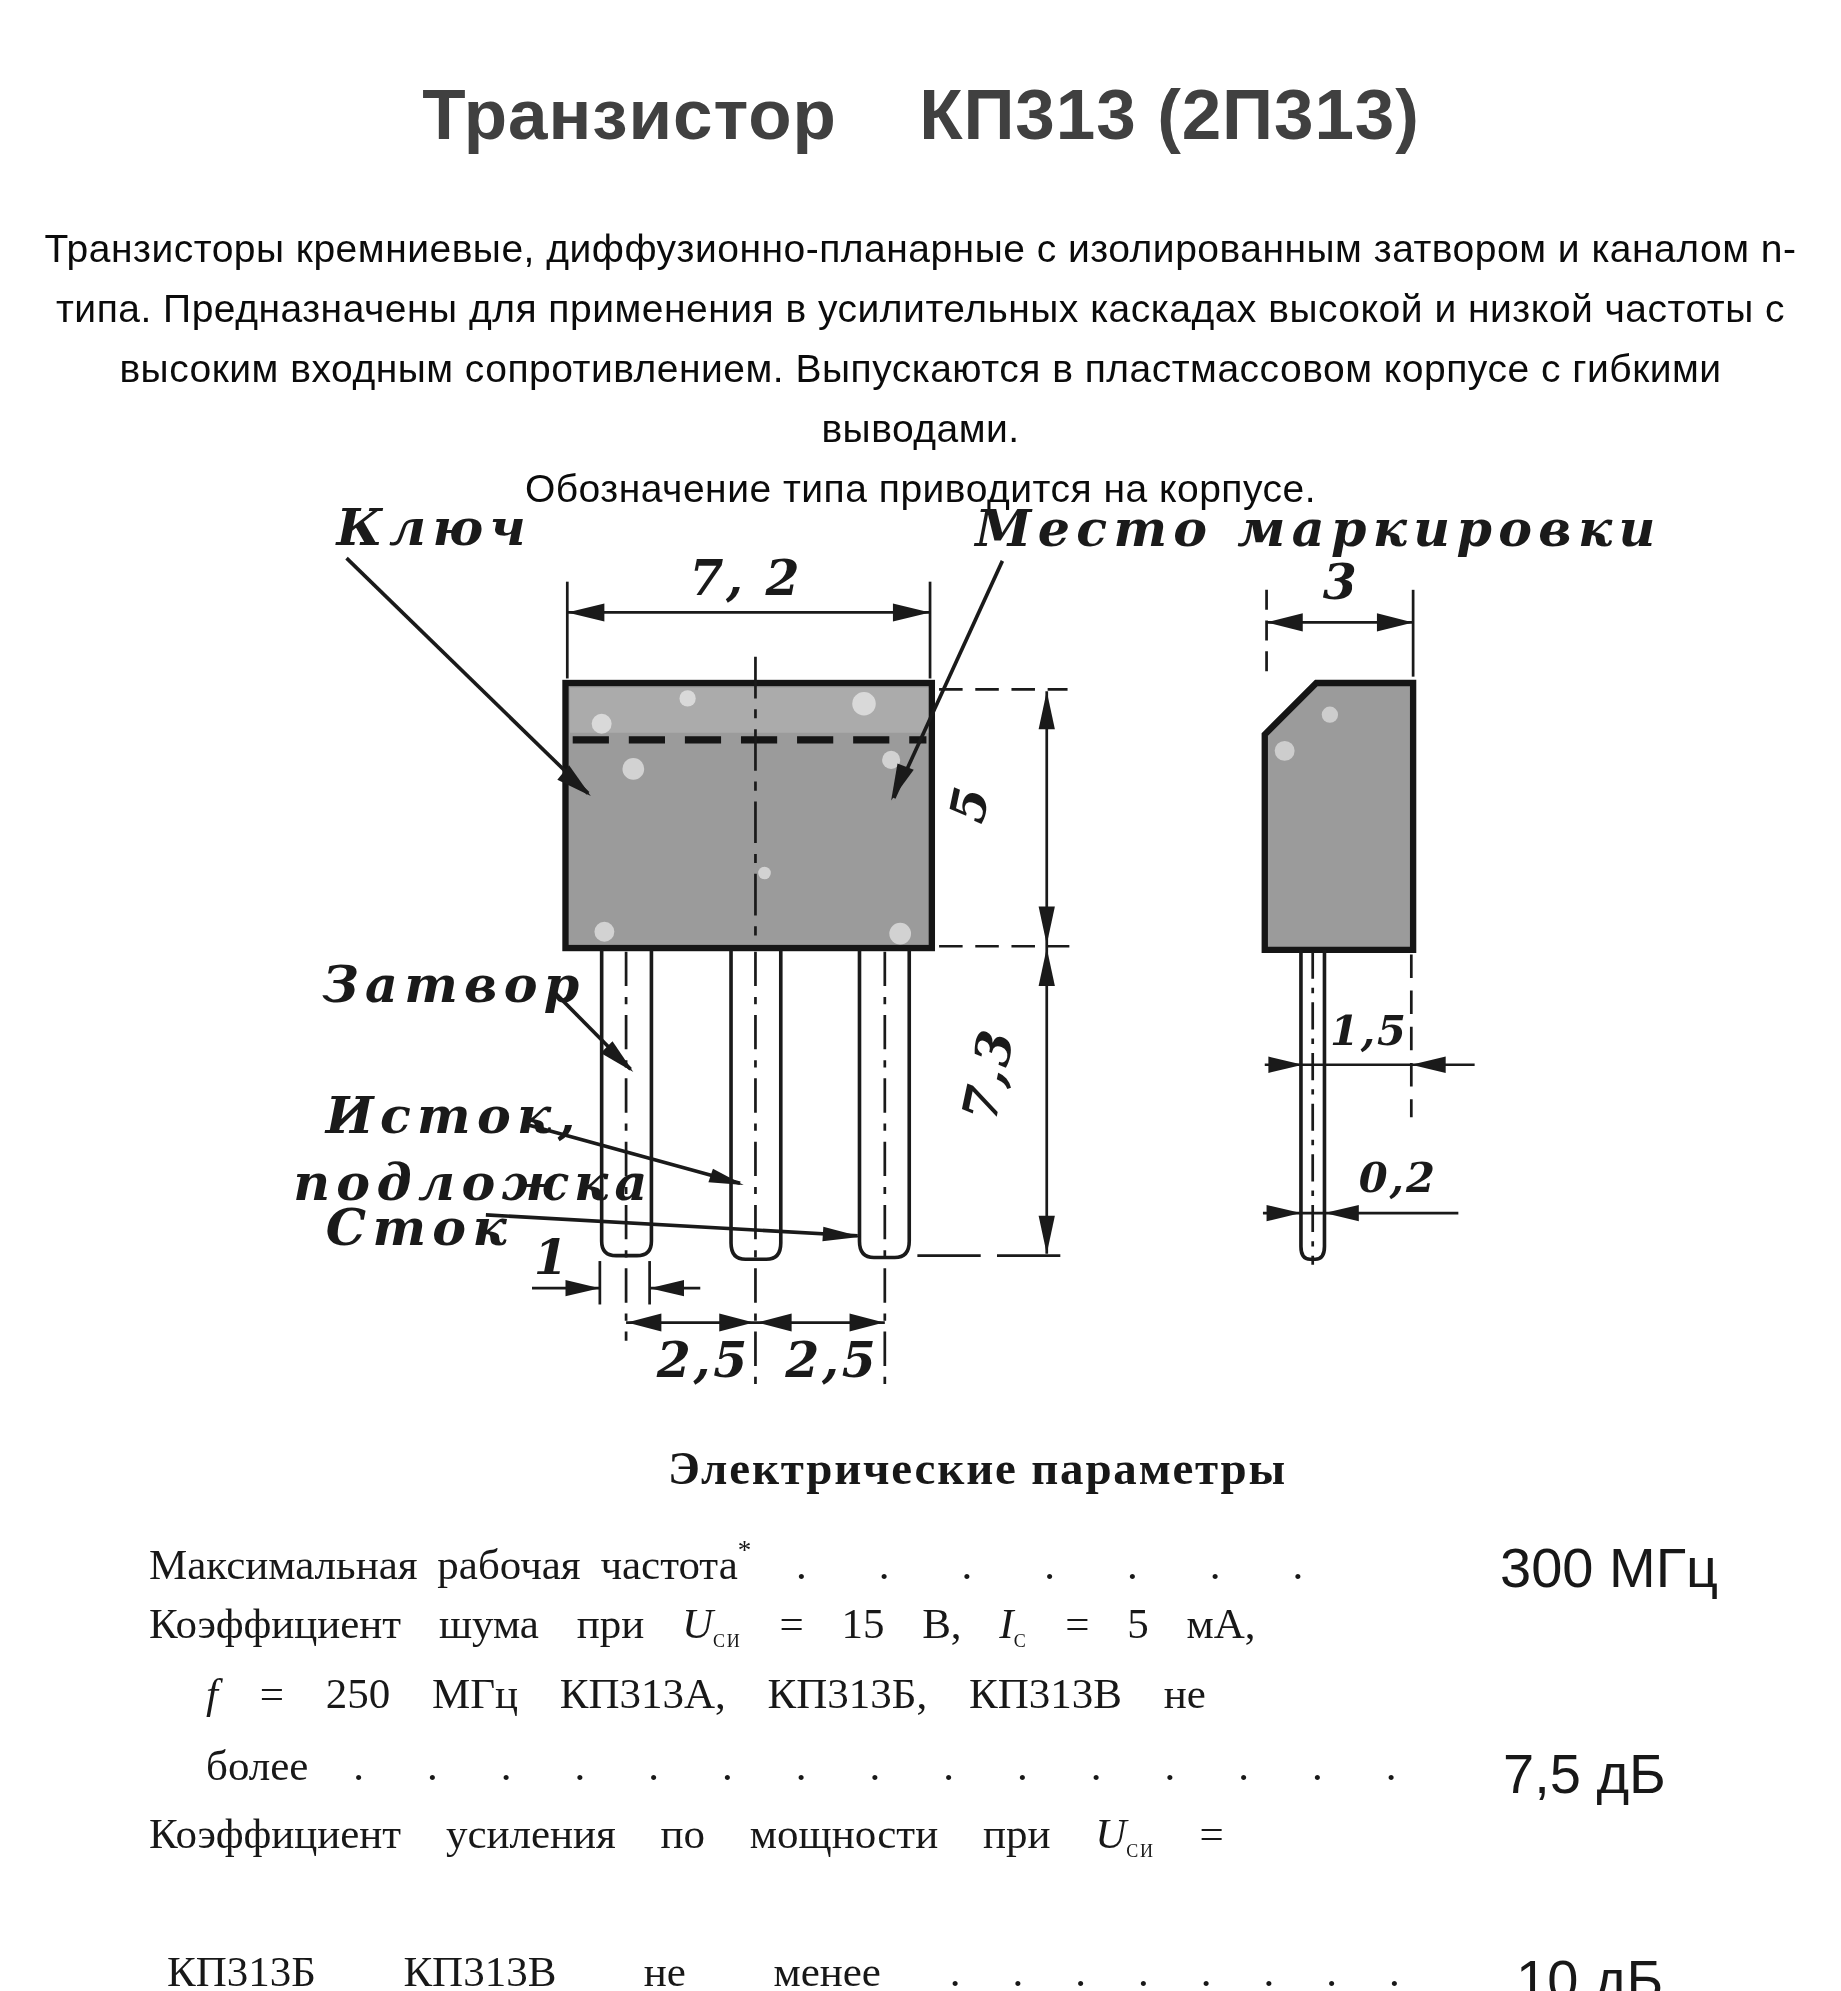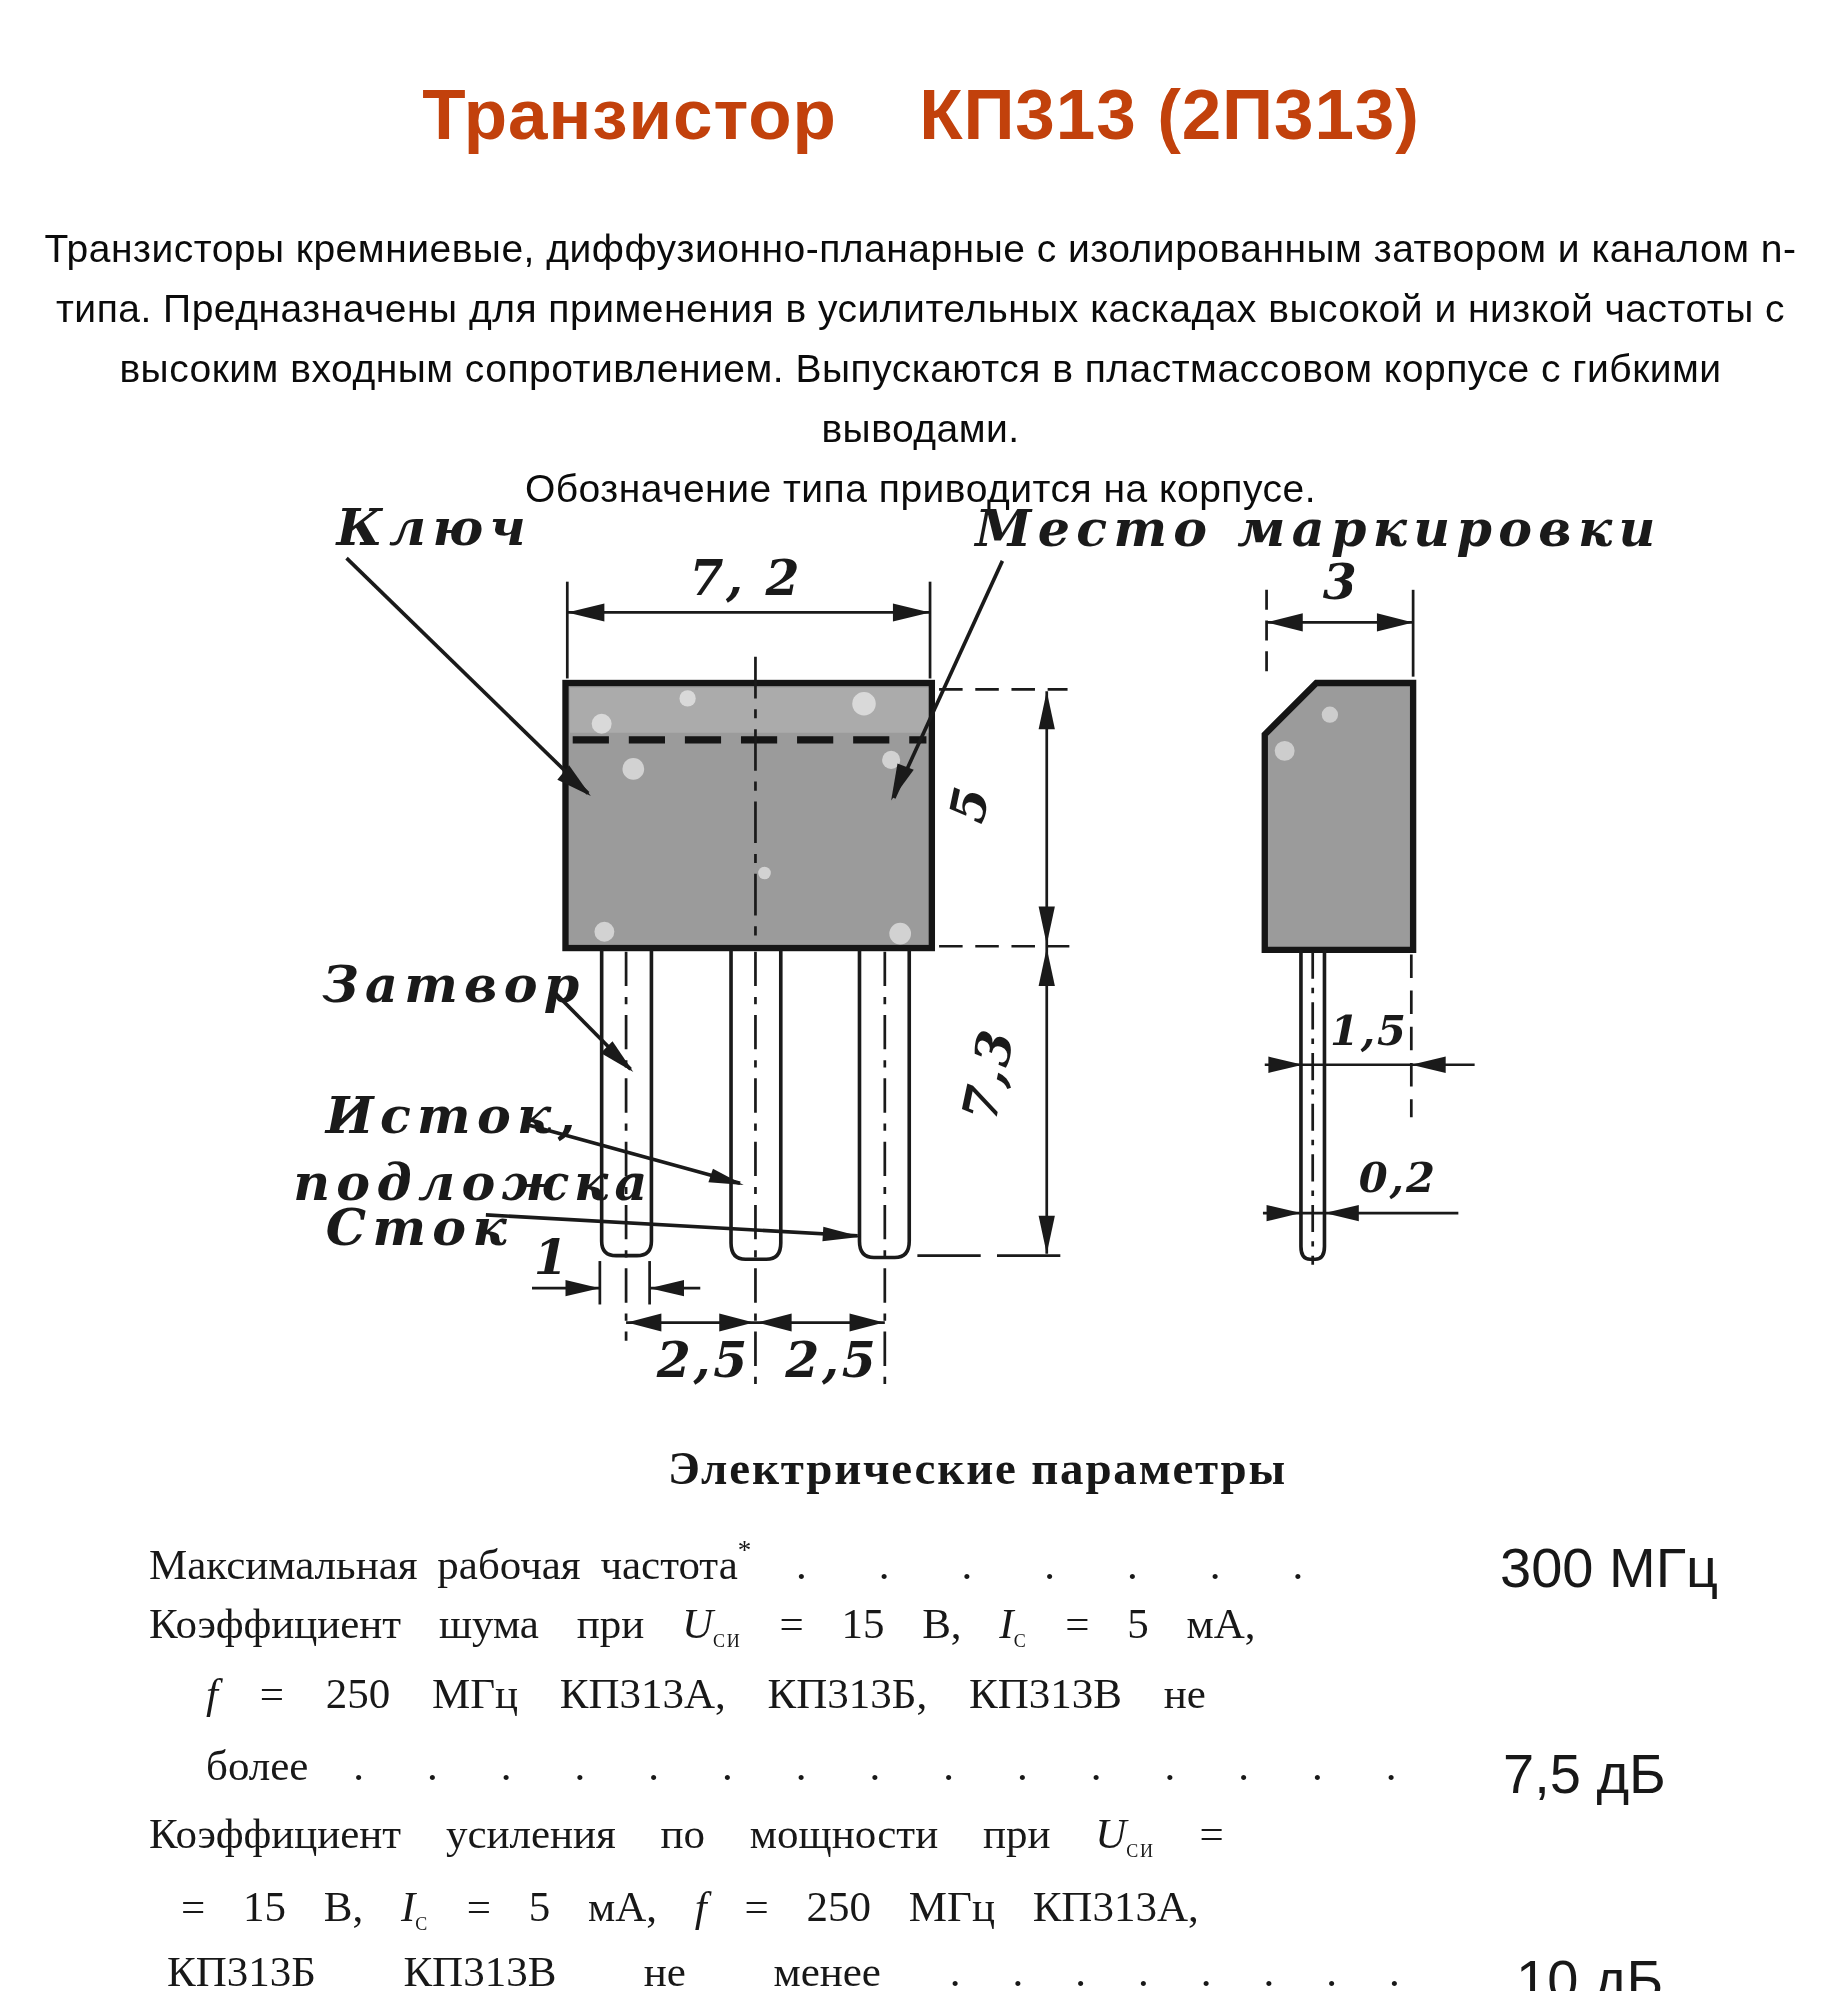--- a/index.html
+++ b/index.html
@@ -1,19 +1,19 @@
 <!DOCTYPE html>
 <html style="font-size:14.5px"><head>
 <meta charset="utf-8">
 <style>
   html,body{margin:0;padding:0;background:#ffffff;}
   .page{position:relative;width:1842px;height:1992px;background:#ffffff;overflow:hidden;
         font-family:"Liberation Sans",sans-serif;color:#0c0c0c;}
   .doc-title{position:absolute;top:74px;left:0;width:1842px;text-align:center;
-        font-size:71px;font-weight:bold;color:#c2410c;letter-spacing:0.9px;white-space:pre;}
+        font-size:71px;font-weight:bold;color:#404040;letter-spacing:0.9px;white-space:pre;}
   .intro{position:absolute;top:219px;left:34px;width:1773px;text-align:center;
         font-size:39px;line-height:60px;color:#0b0b0b;letter-spacing:0.5px;}
   .intro span{display:block;}
   svg.draw{position:absolute;top:0;left:0;}
   svg .ln{stroke:#1a1a1a;stroke-width:3;fill:none;}
   svg .ln4{stroke:#1a1a1a;stroke-width:4;fill:none;}
   svg .arr{fill:#1a1a1a;stroke:none;}
   svg text{fill:#1a1a1a;}
   svg .callout{font-family:"DejaVu Serif",serif;font-style:italic;font-weight:600;
         font-size:56px;letter-spacing:7px;}
@@ -198,27 +198,20 @@
       <span class="dots" style="letter-spacing:63px;">...............</span>
     </div>
     <div class="pvalue" style="left:1503px;top:1741px;">7,5 дБ</div>
 
     <div class="pline" style="left:149px;top:1809px;word-spacing:34px;">
       <span>Коэффициент усиления по мощности при</span>
       <span class="sym">U</span><span class="sub">СИ</span>
       <span>=</span>
     </div>
 
-    <div class="pline" style="left:181px;top:1882px;word-spacing:27px;">
-      <span>= 15 В,</span>
-      <span class="sym">I</span><span class="sub">С</span>
-      <span>= 5 мА,</span>
-      <span class="sym">f</span>
-      <span>= 250 МГц КП313А,</span>
-    </div>
 
     <div class="pline" style="left:167px;top:1947px;word-spacing:33px;">
       <span style="white-space:pre;">КП313Б  КП313В  не  менее</span>
       <span class="dots" style="letter-spacing:52px;">........</span>
     </div>
     <div class="pvalue" style="left:1516px;top:1947px;">10 дБ</div>
   </div>
 
 </div>
 

